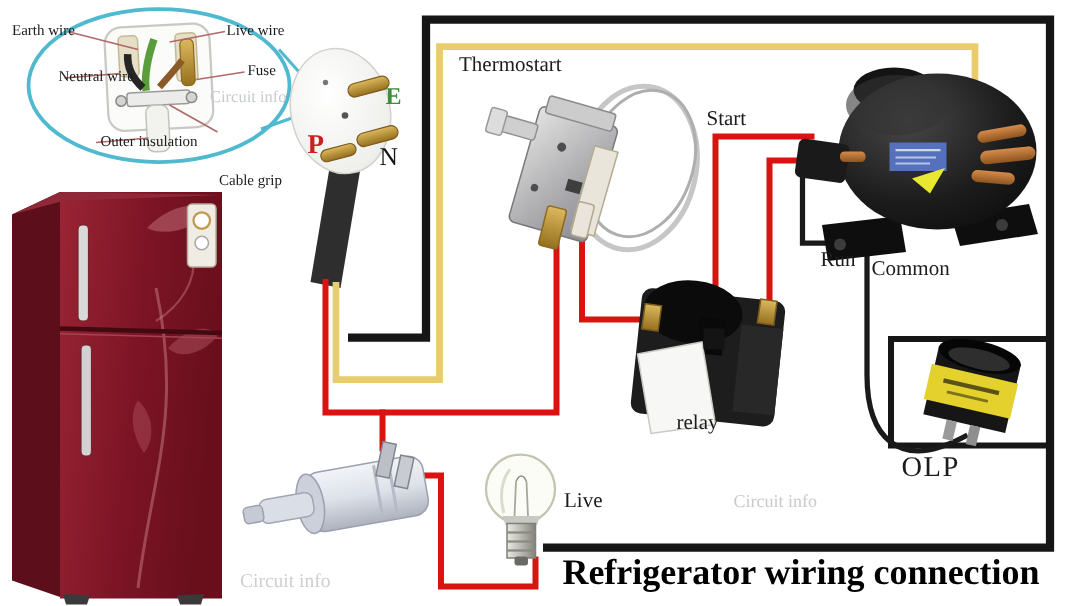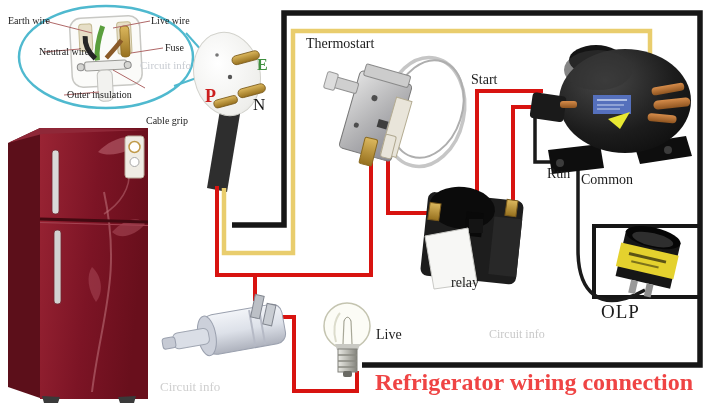--- a/index.html
+++ b/index.html
@@ -11,21 +11,21 @@
   .lab-sm{font-size:10px;}
   .lab-md{font-size:14px;}
   .lab-olp{font-size:19px;letter-spacing:1px;}
   .pin{font-weight:bold;font-size:16px;}
   .pin-e{color:#3e8e3e;}
   .pin-p{color:#cc1f1f;font-size:18px;}
   .pin-n{color:#161616;font-weight:normal;font-size:17px;}
   .watermark{color:#c7cbd1;font-size:11px;z-index:2;}
   .wm2{font-size:12px;color:#c9c9c9;}
   .wm3{font-size:13px;color:#cfcfcf;}
-  .title{font-size:24px;font-weight:bold;color:#ef4444;width:368px;text-align:center;}
+  .title{font-size:24px;font-weight:bold;color:#000000;width:368px;text-align:center;}
 </style>
 </head>
 <body>
 
 <div class="stage">
 
 <svg width="720" height="404" viewBox="0 0 720 404">
   <defs>
     <linearGradient id="fridgeGrad" x1="0" y1="0" x2="1" y2="0.25">
       <stop offset="0" stop-color="#9a2434"></stop>

